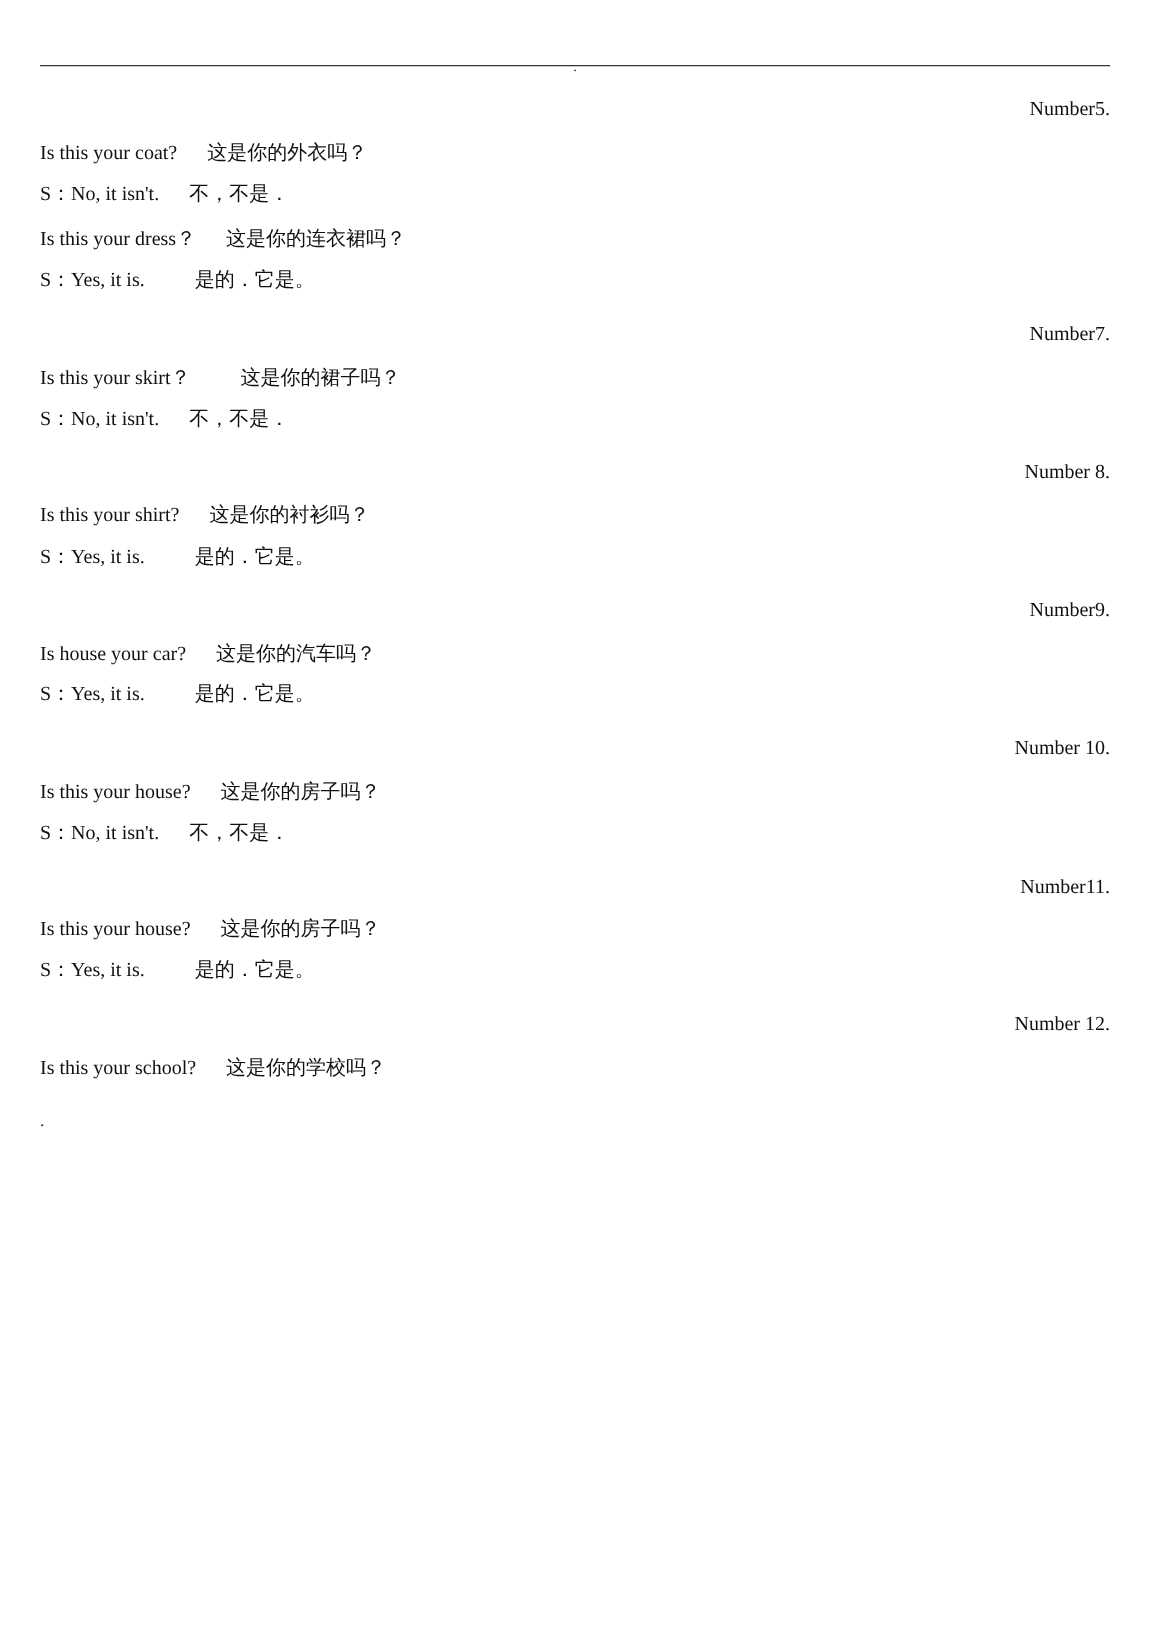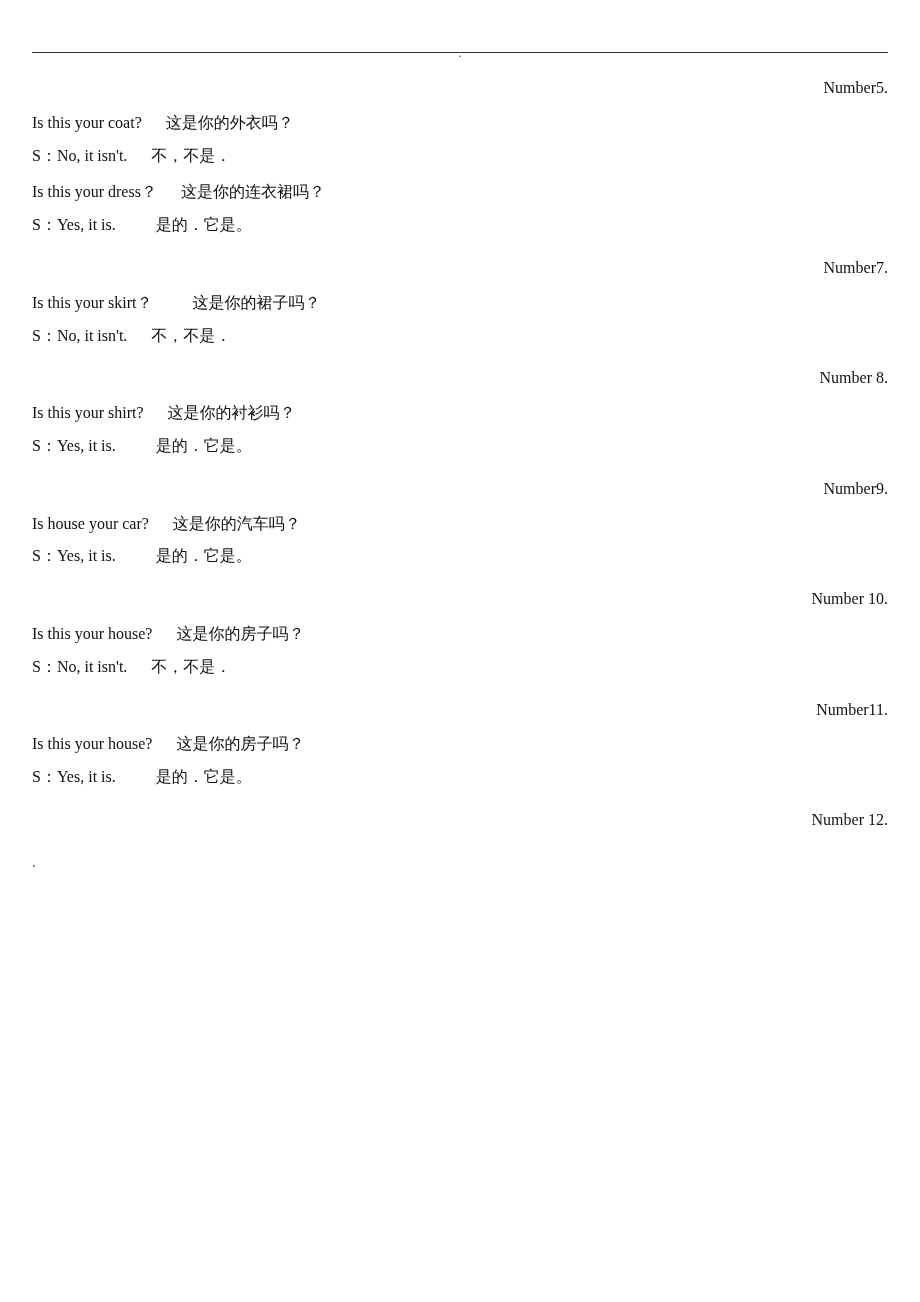--- a/index.html
+++ b/index.html
@@ -182,17 +182,22 @@
       </div>
       <div class="line">
         <span class="english">S：Yes, it is.</span>
         &nbsp;&nbsp;&nbsp;&nbsp;&nbsp;&nbsp;&nbsp;&nbsp;
         <span class="chinese">是的．它是。</span>
       </div>
     </div>
 
     <div class="block">
       <div class="line number-line english">Number 12.</div>
+      <div class="line">
+        <span class="english">Is this your school?</span>
+        &nbsp;&nbsp;&nbsp;&nbsp;
+        <span class="chinese">这是你的学校吗？</span>
+      </div>
     </div>
 
     <div class="bottom-dot">.</div>
   </div>
 </div>
 
 </body></html>

